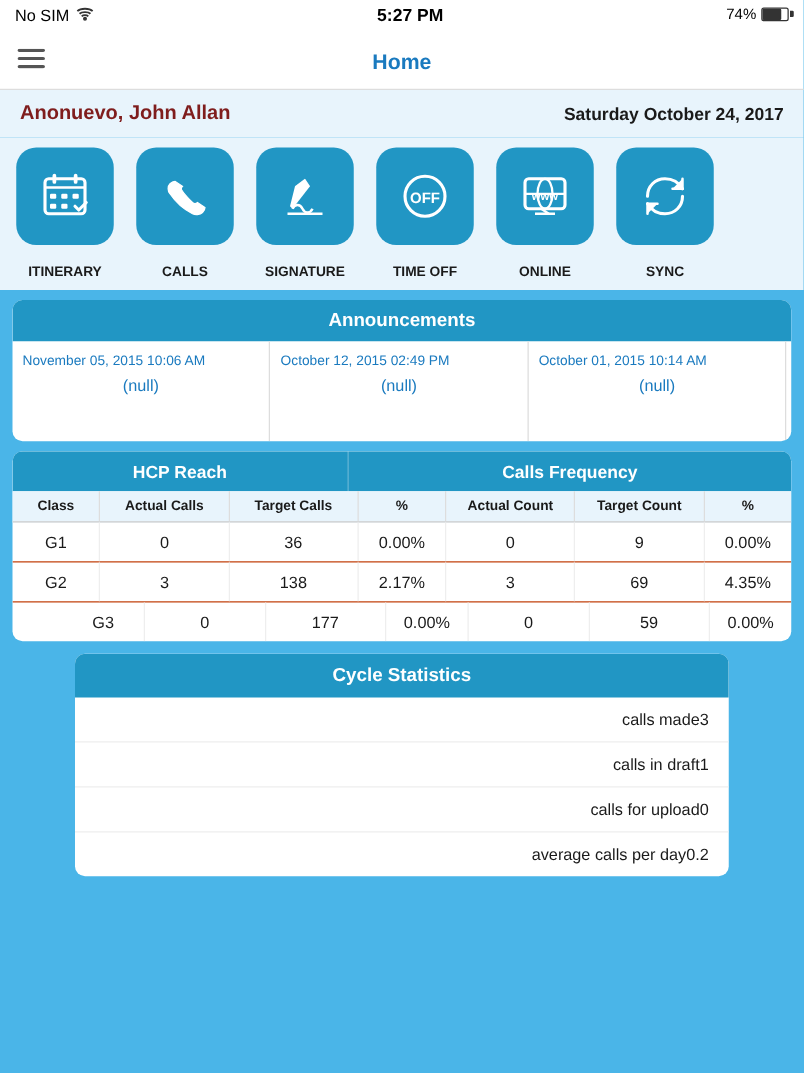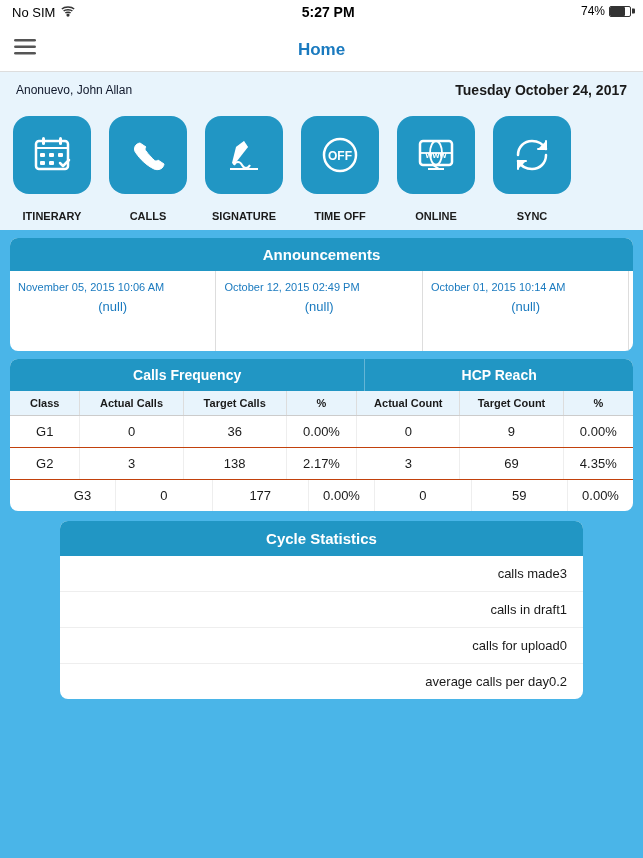--- a/index.html
+++ b/index.html
@@ -53,21 +53,21 @@
     }
 
     
     .user-header {
       background: #e8f4fc;
       padding: 10px 16px;
       display: flex;
       justify-content: space-between;
       align-items: center;
     }
-    .user-name { font-size: 12px; font-weight: 400; color: #0f172a; }
+    .user-name { font-size: 16px; font-weight: 700; color: #7f1d1d; }
     .user-date { font-size: 14px; font-weight: 600; color: #1a1a1a; }
 
     
     .icon-grid {
       background: #e8f4fc;
       display: flex;
       overflow: hidden;
       padding: 8px 8px;
       gap: 8px;
     }
@@ -197,21 +197,21 @@
       <rect y="0" width="22" height="2.5" rx="1.5" fill="#555"></rect>
       <rect y="6.5" width="22" height="2.5" rx="1.5" fill="#555"></rect>
       <rect y="13" width="22" height="2.5" rx="1.5" fill="#555"></rect>
     </svg>
   </div>
   <span class="title">Home</span>
 </div>
 
 <div class="user-header">
   <span class="user-name">Anonuevo, John Allan</span>
-  <span class="user-date">Tuesday October 24, 2017</span>
+  <span class="user-date">Saturday October 24, 2017</span>
 </div>
 
 <div class="icon-grid">
 
   <div class="icon-item">
     <div class="icon-box">
       <svg viewBox="0 0 44 44" fill="white">
         <rect x="6" y="8" width="32" height="28" rx="3" fill="none" stroke="white" stroke-width="2.5"></rect>
         <rect x="6" y="14" width="32" height="2" fill="white"></rect>
         <rect x="12" y="4" width="3" height="8" rx="1.5" fill="white"></rect>
@@ -303,22 +303,22 @@
     </div>
     <div class="announcement-item" style="flex:0 0 50px;padding:10px 4px;">
       
     </div>
   </div>
 </div>
 
 <div class="combined-table">
 
   <div class="combined-header">
+    <div class="combined-header-cell" style="flex:3;">HCP Reach</div>
     <div class="combined-header-cell" style="flex:4;">Calls Frequency</div>
-    <div class="combined-header-cell" style="flex:3;">HCP Reach</div>
   </div>
 
   <div class="combined-col-headers">
     <div class="combined-col-header" style="flex:1;">Class</div>
     <div class="combined-col-header" style="flex:1.5;">Actual Calls</div>
     <div class="combined-col-header" style="flex:1.5;">Target Calls</div>
     <div class="combined-col-header" style="flex:1;">%</div>
     <div class="combined-col-header" style="flex:1.5;text-align:center;">Actual Count</div>
     <div class="combined-col-header" style="flex:1.5;">Target Count</div>
     <div class="combined-col-header" style="flex:1;">%</div>

